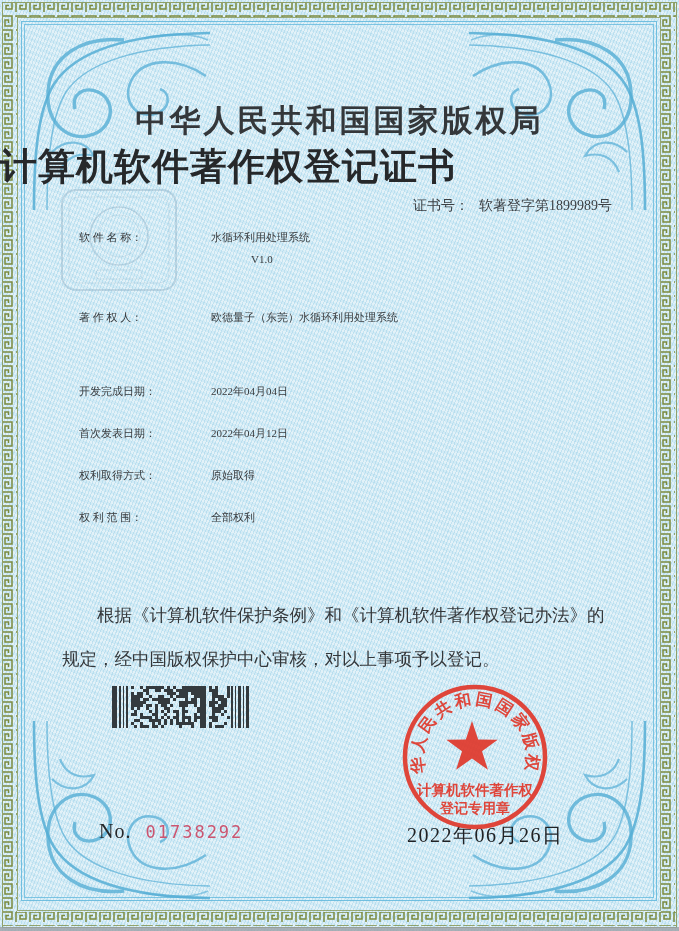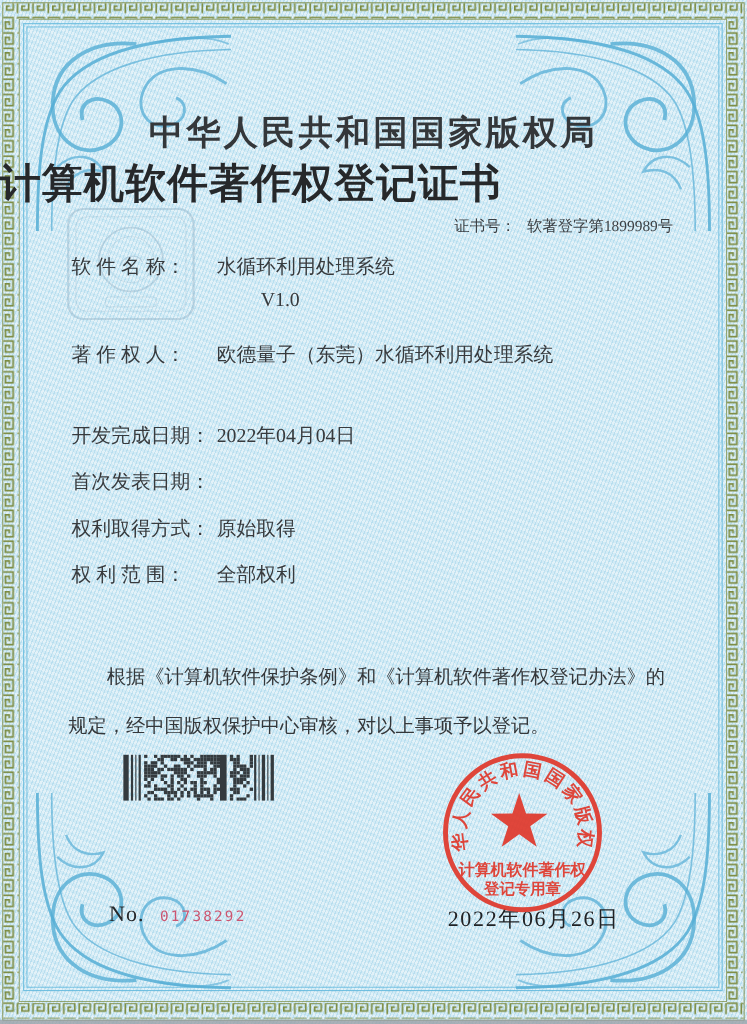--- a/index.html
+++ b/index.html
@@ -14,28 +14,28 @@
   .page::after{ content:""; position:absolute; left:0; right:0; bottom:0; height:4px;
     background:#9aa0a6; opacity:.8; }
   .decor { position:absolute; left:0; top:0; }
   .abs { position:absolute; }
   .authority { top:100px; left:0; right:0; text-align:center; font-size:31px;
     font-weight:bold; letter-spacing:3px; color:#34373a; }
   .cert-title { top:142px; left:0; right:0; font-size:37px;
     font-weight:bold; letter-spacing:1px; color:#26282a; }
   .certno { top:197px; left:413px; font-size:14px; color:#3c4044; }
   .certno .lab { margin-right:10px; }
-  .row { position:absolute; left:65px; display:flex; font-size:18px; color:#373a3d; }
+  .row { position:absolute; left:79px; display:flex; font-size:11px; color:#373a3d; }
   .row .lab { width:132px; flex:none; }
   .row .v2 { margin-top:8px;margin-left:40px; }
   .statement { top:593px; left:62px; width:558px; font-size:17.5px; line-height:44px;
     text-indent:2em; color:#34373a; }
   .serial { top:820px; left:99px; font-size:20px; color:#26282a; letter-spacing:1px; }
   .serial .num { margin-left:14px; color:#cb5570; font-family:"DejaVu Sans Mono",monospace;
-    font-size:13px; letter-spacing:2px; }
+    font-size:17px; letter-spacing:2px; }
   .seal-date { top:822px; left:407px; font-size:20px; letter-spacing:1.5px; color:#202225; }
   .seal { position:absolute; left:388px; top:670px; width:174px; height:174px; opacity:.92; }
   .barcode { position:absolute; left:112px; top:686px; }
 </style>
 </head>
 <body>
 
 <div class="page">
 
   <svg class="decor" width="679" height="931" xmlns="http://www.w3.org/2000/svg">
@@ -103,20 +103,21 @@
   <div class="row" style="top:310px">
     <span class="lab">著 作 权 人：</span>
     <span>欧德量子（东莞）水循环利用处理系统</span>
   </div>
   <div class="row" style="top:384px">
     <span class="lab">开发完成日期：</span>
     <span>2022年04月04日</span>
   </div>
   <div class="row" style="top:426px">
     <span class="lab">首次发表日期：</span>
+    <span>2022年04月12日</span>
   </div>
   <div class="row" style="top:468px">
     <span class="lab">权利取得方式：</span>
     <span>原始取得</span>
   </div>
   <div class="row" style="top:510px">
     <span class="lab">权 利 范 围：</span>
     <span>全部权利</span>
   </div>
 

